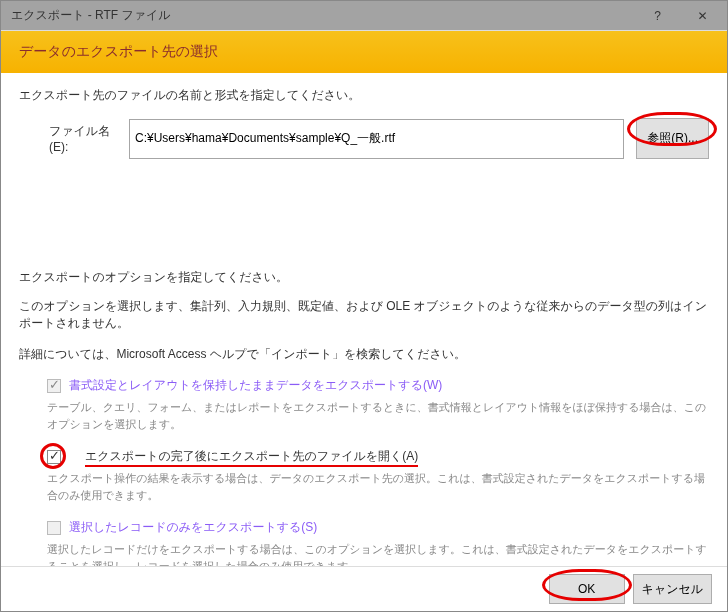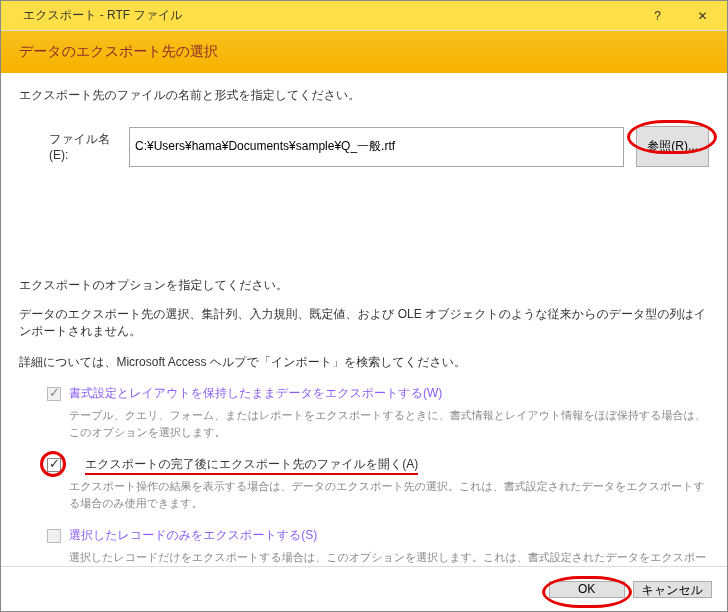--- a/index.html
+++ b/index.html
@@ -1,24 +1,24 @@
 <!DOCTYPE html>
 <html><head>
 <meta charset="utf-8">
 <style>
   * { box-sizing: border-box; margin: 0; padding: 0; }
   body { font-family: "Yu Gothic UI", "Meiryo", sans-serif; font-size: 12px; color: #333; background: #fff; width: 728px; }
   .window { border: 1px solid #888; width: 728px; height: 612px; display: flex; flex-direction: column; }
-  .titlebar { height: 30px; background: #fde047; display: flex; align-items: center; padding: 0 2px 0 22px; border-bottom: 1px solid #ddd; }
+  .titlebar { height: 30px; background: #a3a3a3; display: flex; align-items: center; padding: 0 2px 0 10px; border-bottom: 1px solid #ddd; }
   .titlebar .title { flex: 1; font-size: 12px; }
   .titlebar .tbtn { width: 45px; height: 29px; display: flex; align-items: center; justify-content: center; font-size: 12px; }
   .header { background: linear-gradient(to bottom, #f7c11b 0%, #f7b200 100%); height: 42px; display: flex; align-items: center; padding: 0 18px; }
   .header h1 { font-size: 14px; color: #8a2c2d; font-weight: normal; }
   .content { flex: 1; padding: 14px 18px 10px 18px; overflow: hidden; }
-  .instr1 { margin-bottom: 22px; }
+  .instr1 { margin-bottom: 14px; }
   .filerow { display: flex; align-items: center; margin-bottom: 110px; padding-left: 30px;}
   .filelabel { width: 80px; }
   .fileinput { flex: 1; height: 40px; font-size: 12px; padding: 2px 5px; border: 1px solid #a6a6a6; margin-right: 12px; }
   .browseWrap { position: relative; display: inline-block; }
   .redcircle { position: absolute; border: 3px solid #e60000; border-radius: 50%; pointer-events: none; }
   .browse-circle { width: 90px; height: 34px; top: -6px; left: -9px; border-radius: 50% / 60%; }
   .browse { height: 41px; min-width: 72px; border: 1px solid #adadad; background: #e1e1e1; font-size: 12px; padding: 0 10px; }
   .instr2 { margin-bottom: 12px; }
   .note1 { margin-bottom: 14px; }
   .note2 { margin-bottom: 14px; }
@@ -28,23 +28,23 @@
   .cbWrap { position: relative; width: 14px; height: 14px; margin-right: 8px; }
   .cb { width: 14px; height: 14px; border: 1px solid #888; display: inline-block; position: relative; background: #fff; }
   .cb.checked::after { content: "✓"; position: absolute; left: 1px; top: -3px; font-size: 13px; color: #333; }
   .cb.disabled { background: #f0f0f0; border-color: #bbb; }
   .cb.disabled.checked::after { color: #888; }
   .red-cb-circle { width: 26px; height: 26px; top: -7px; left: -7px; }
   .checkedHead { position: relative; gap: 16px; }
   .underline-red { position: absolute; left: 0; right: 0; bottom: -2px; height: 2px; background: #e60000; }
   .optLabel { font-weight: normal; }
   .optLabel.disabledTxt { color: #8b5cf6; }
-  .optDesc { color: #888; font-size: 11px; margin-left: 22px; line-height: 1.5; }
+  .optDesc { color: #888; font-size: 11px; line-height: 1.5; }
   .footer { border-top: 1px solid #ddd; height: 45px; display: flex; align-items: center; justify-content: flex-end; padding: 0 15px; gap: 8px; }
-  .fbtn { height: 17px; min-width: 76px; border: 1px solid #adadad; background: #e1e1e1; font-size: 12px; padding: 0 8px; }
+  .fbtn { height: 30px; min-width: 76px; border: 1px solid #adadad; background: #e1e1e1; font-size: 12px; padding: 0 8px; }
   .okWrap { position: relative; display: inline-block; }
   .ok-circle { width: 90px; height: 32px; top: -5px; left: -7px; border-radius: 50% / 60%; }
 </style>
 </head>
 <body>
 
 <div class="window">
   <div class="titlebar">
     <div class="title">エクスポート - RTF ファイル</div>
     <div class="tbtn">?</div>
@@ -61,21 +61,21 @@
     <div class="filerow">
       <div class="filelabel">ファイル名(E):</div>
       <input class="fileinput" type="text" value="C:¥Users¥hama¥Documents¥sample¥Q_一般.rtf" style="">
       <span class="browseWrap">
         <button class="browse">参照(R)...</button>
         <span class="redcircle browse-circle"></span>
       </span>
     </div>
 
     <div class="instr2">エクスポートのオプションを指定してください。</div>
-    <div class="note1">データのエクスポート先の選択、集計列、入力規則、既定値、および OLE オブジェクトのような従来からのデータ型の列はインポートされません。</div>
+    <div class="note1">このオプションを選択します、集計列、入力規則、既定値、および OLE オブジェクトのような従来からのデータ型の列はインポートされません。</div>
     <div class="note2">詳細については、Microsoft Access ヘルプで「インポート」を検索してください。</div>
 
     <div class="options">
 
       <div class="opt">
         <div class="optHead">
           <span class="cbWrap">
             <span class="cb checked disabled"></span>
           </span>
           <span class="optLabel disabledTxt"><span>書式設定とレイアウトを保持したままデータをエクスポートする(W)</span></span>

